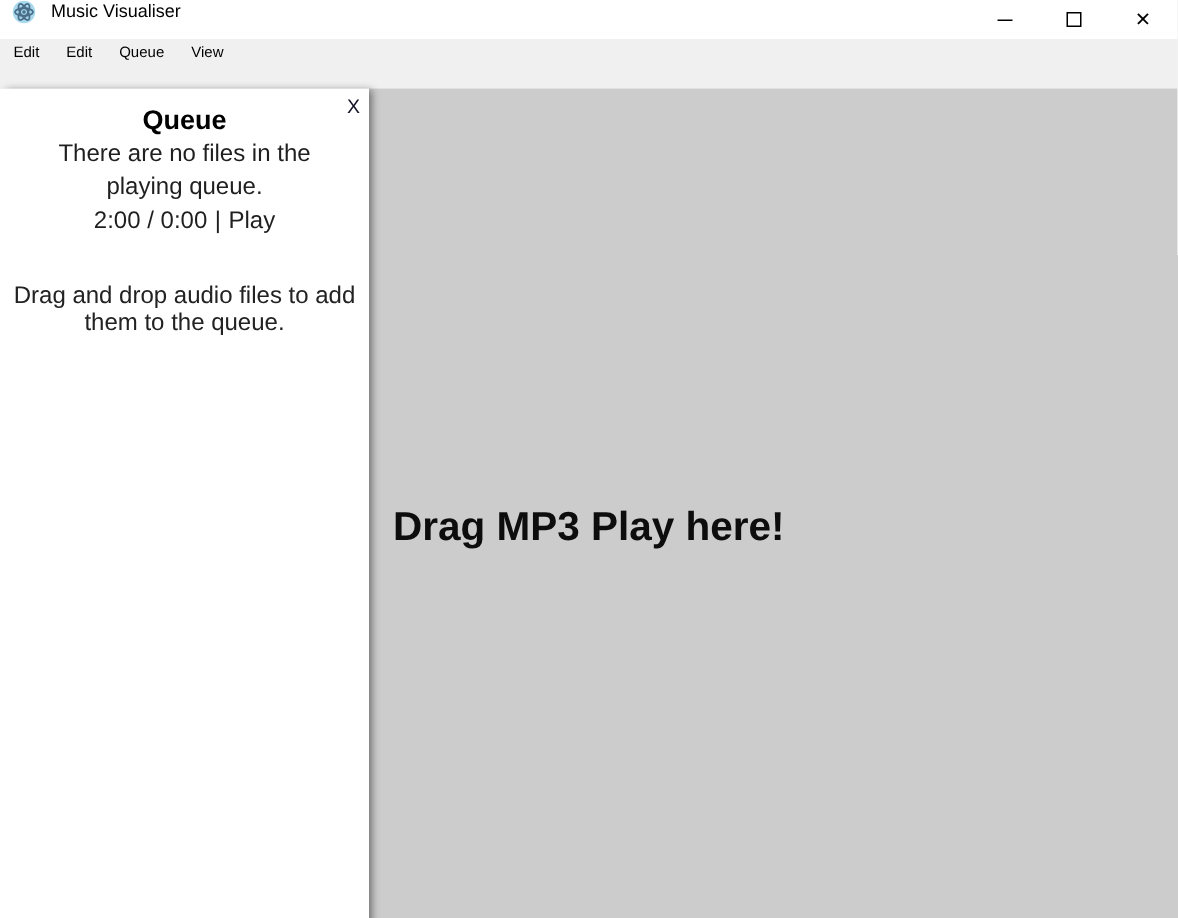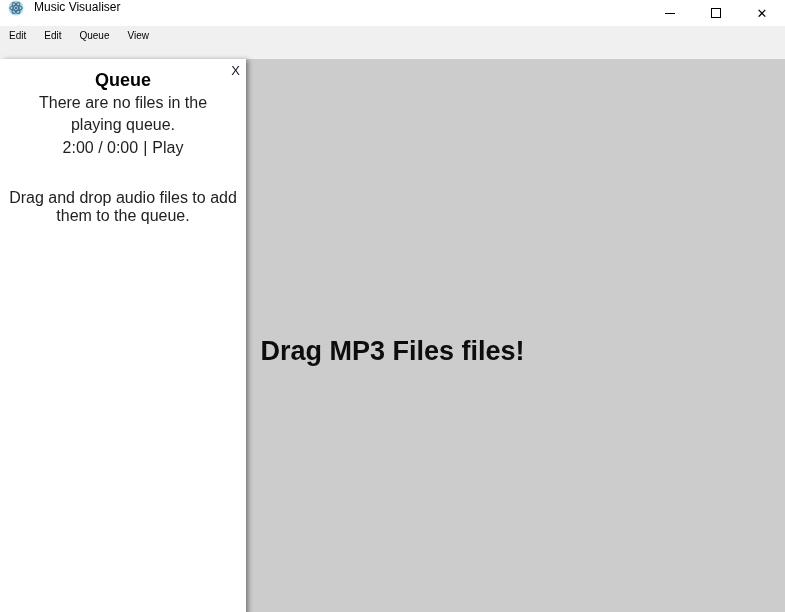--- a/index.html
+++ b/index.html
@@ -169,21 +169,21 @@
 </div>
 
 <div class="menubar">
   <span class="menu-item">Edit</span>
   <span class="menu-item">Edit</span>
   <span class="menu-item">Queue</span>
   <span class="menu-item">View</span>
 </div>
 
 <div class="main">
-  <div class="drop-message">Drag MP3 Files files!</div>
+  <div class="drop-message">Drag MP3 Play here!</div>
 
   <aside class="queue-panel">
     <button class="queue-close">X</button>
     <div class="queue-title">Queue</div>
     <p class="queue-empty">There are no files in the playing queue.</p>
     <div class="queue-transport">
       <span>2:00 / 0:00</span><span class="sep">|</span><span class="play">Play</span>
     </div>
     <p class="queue-hint">Drag and drop audio files to add them to the queue.</p>
   </aside>

